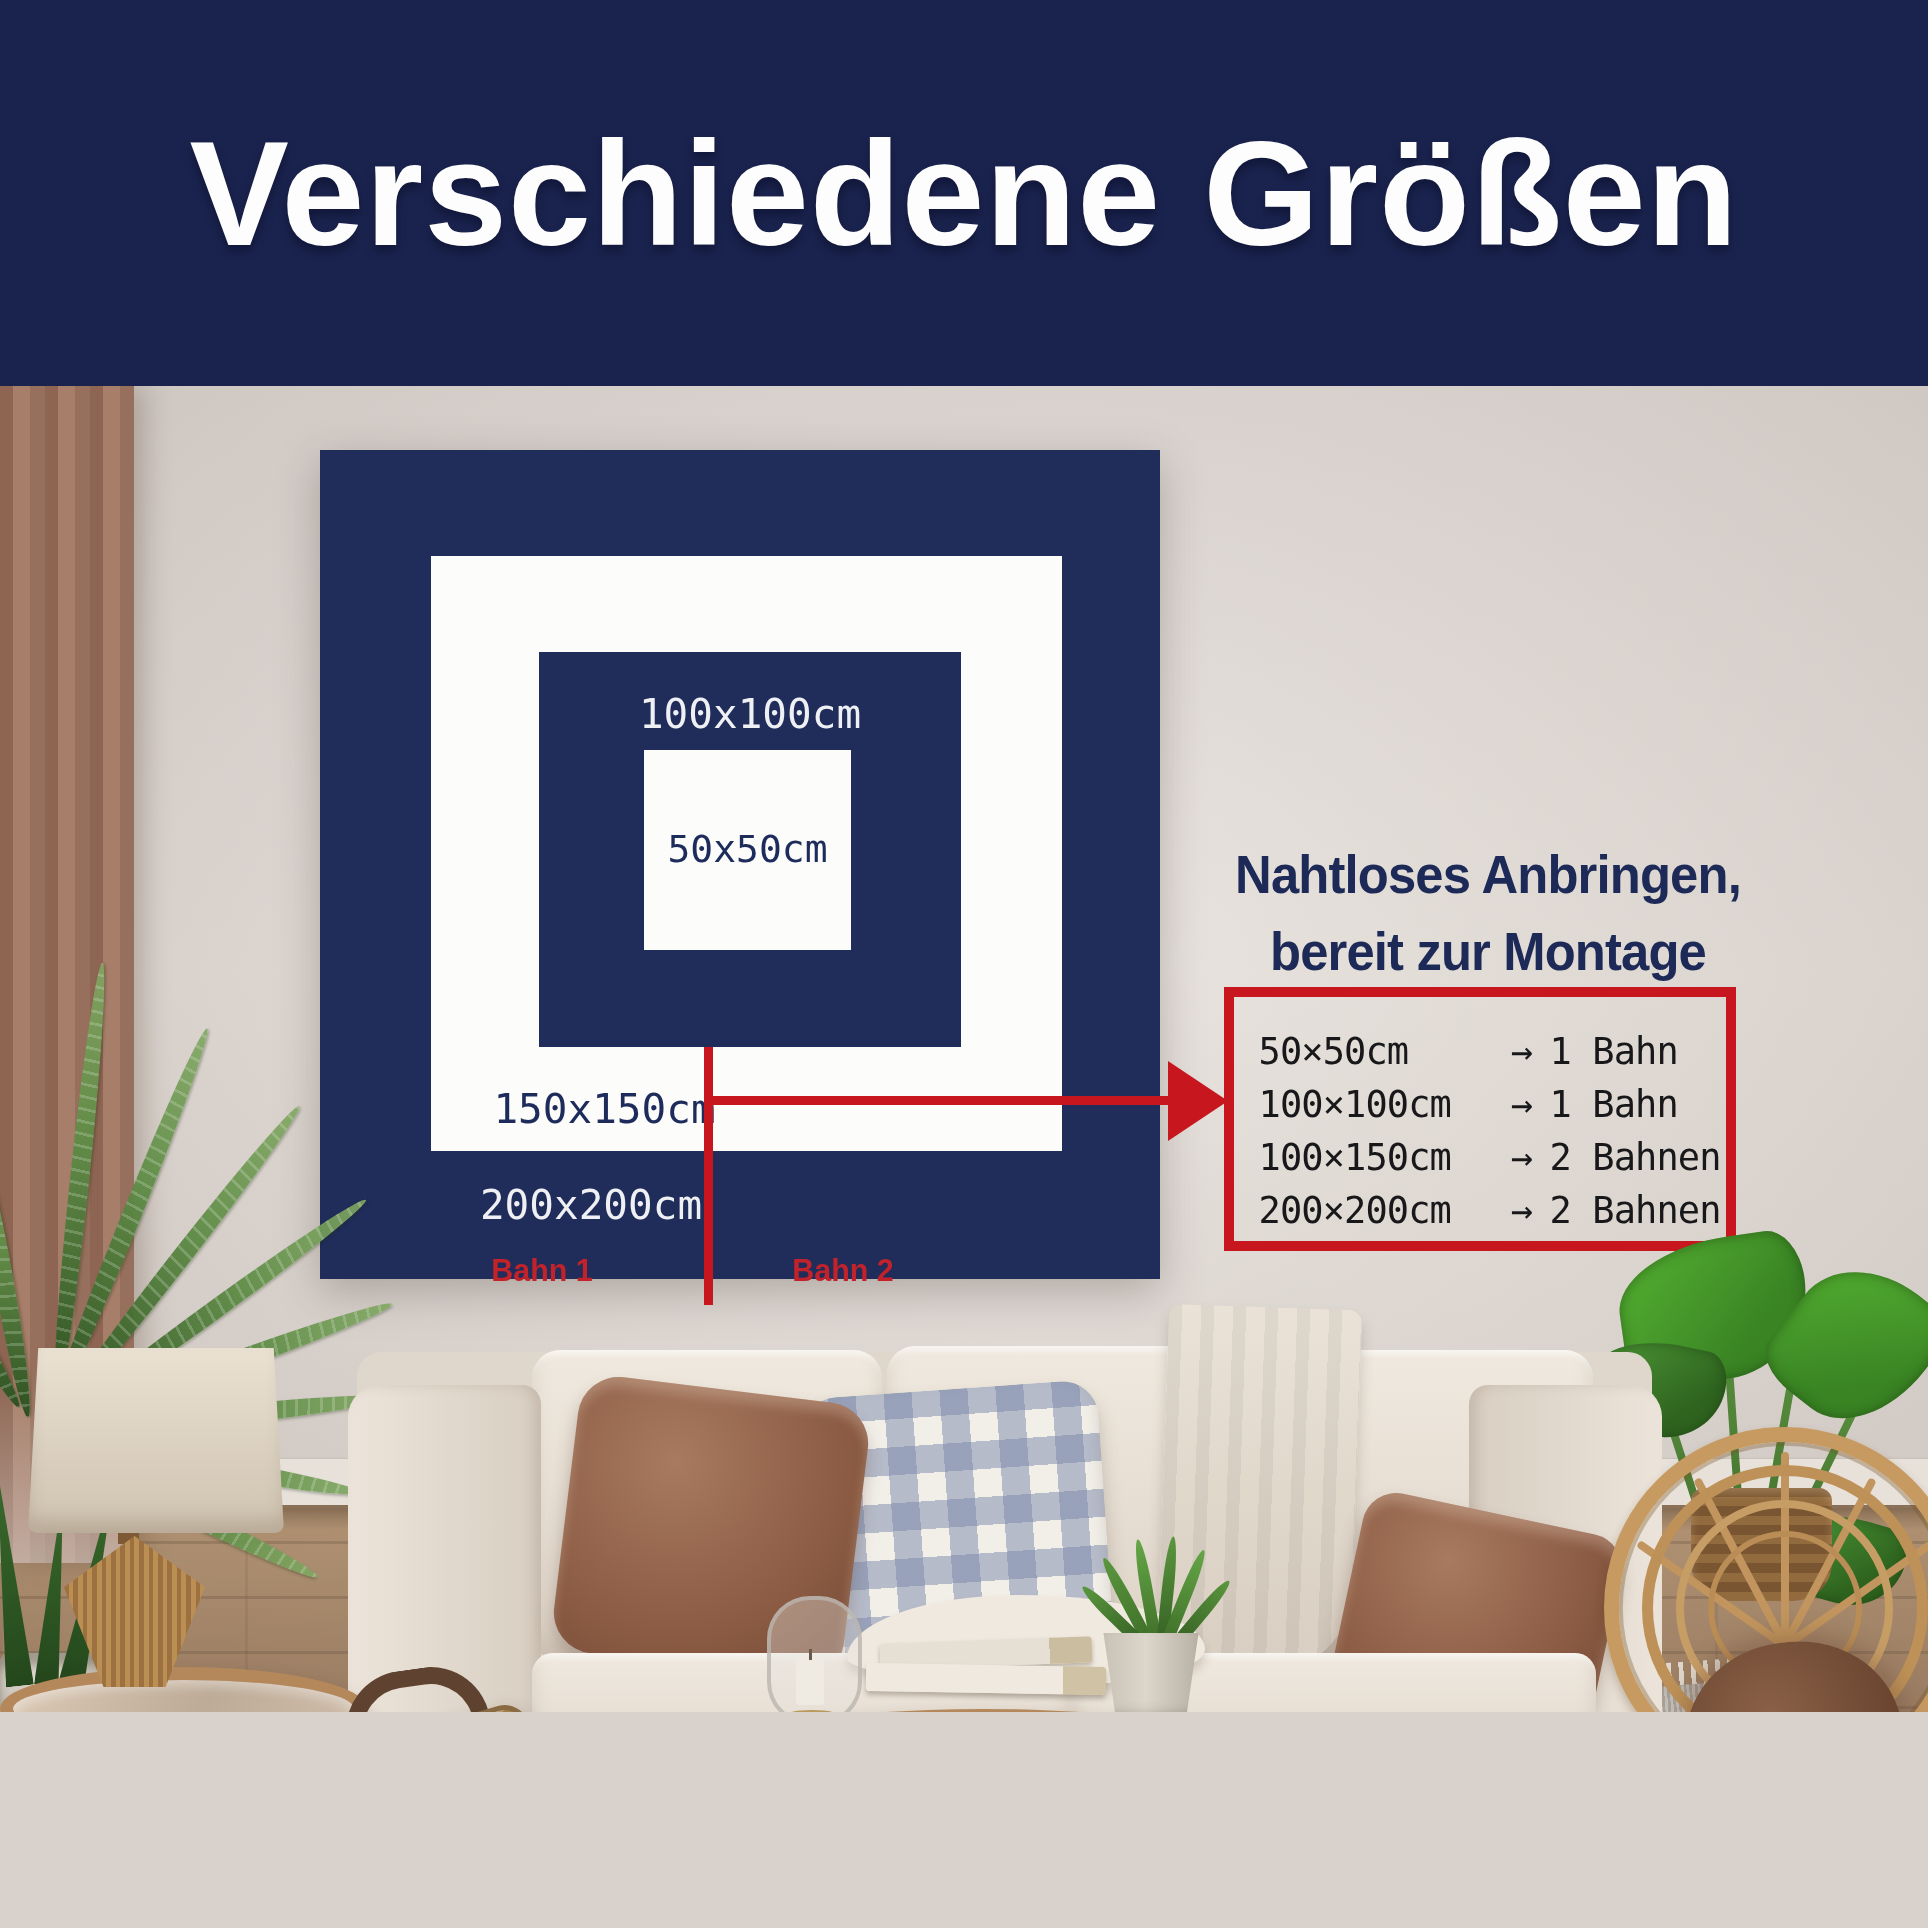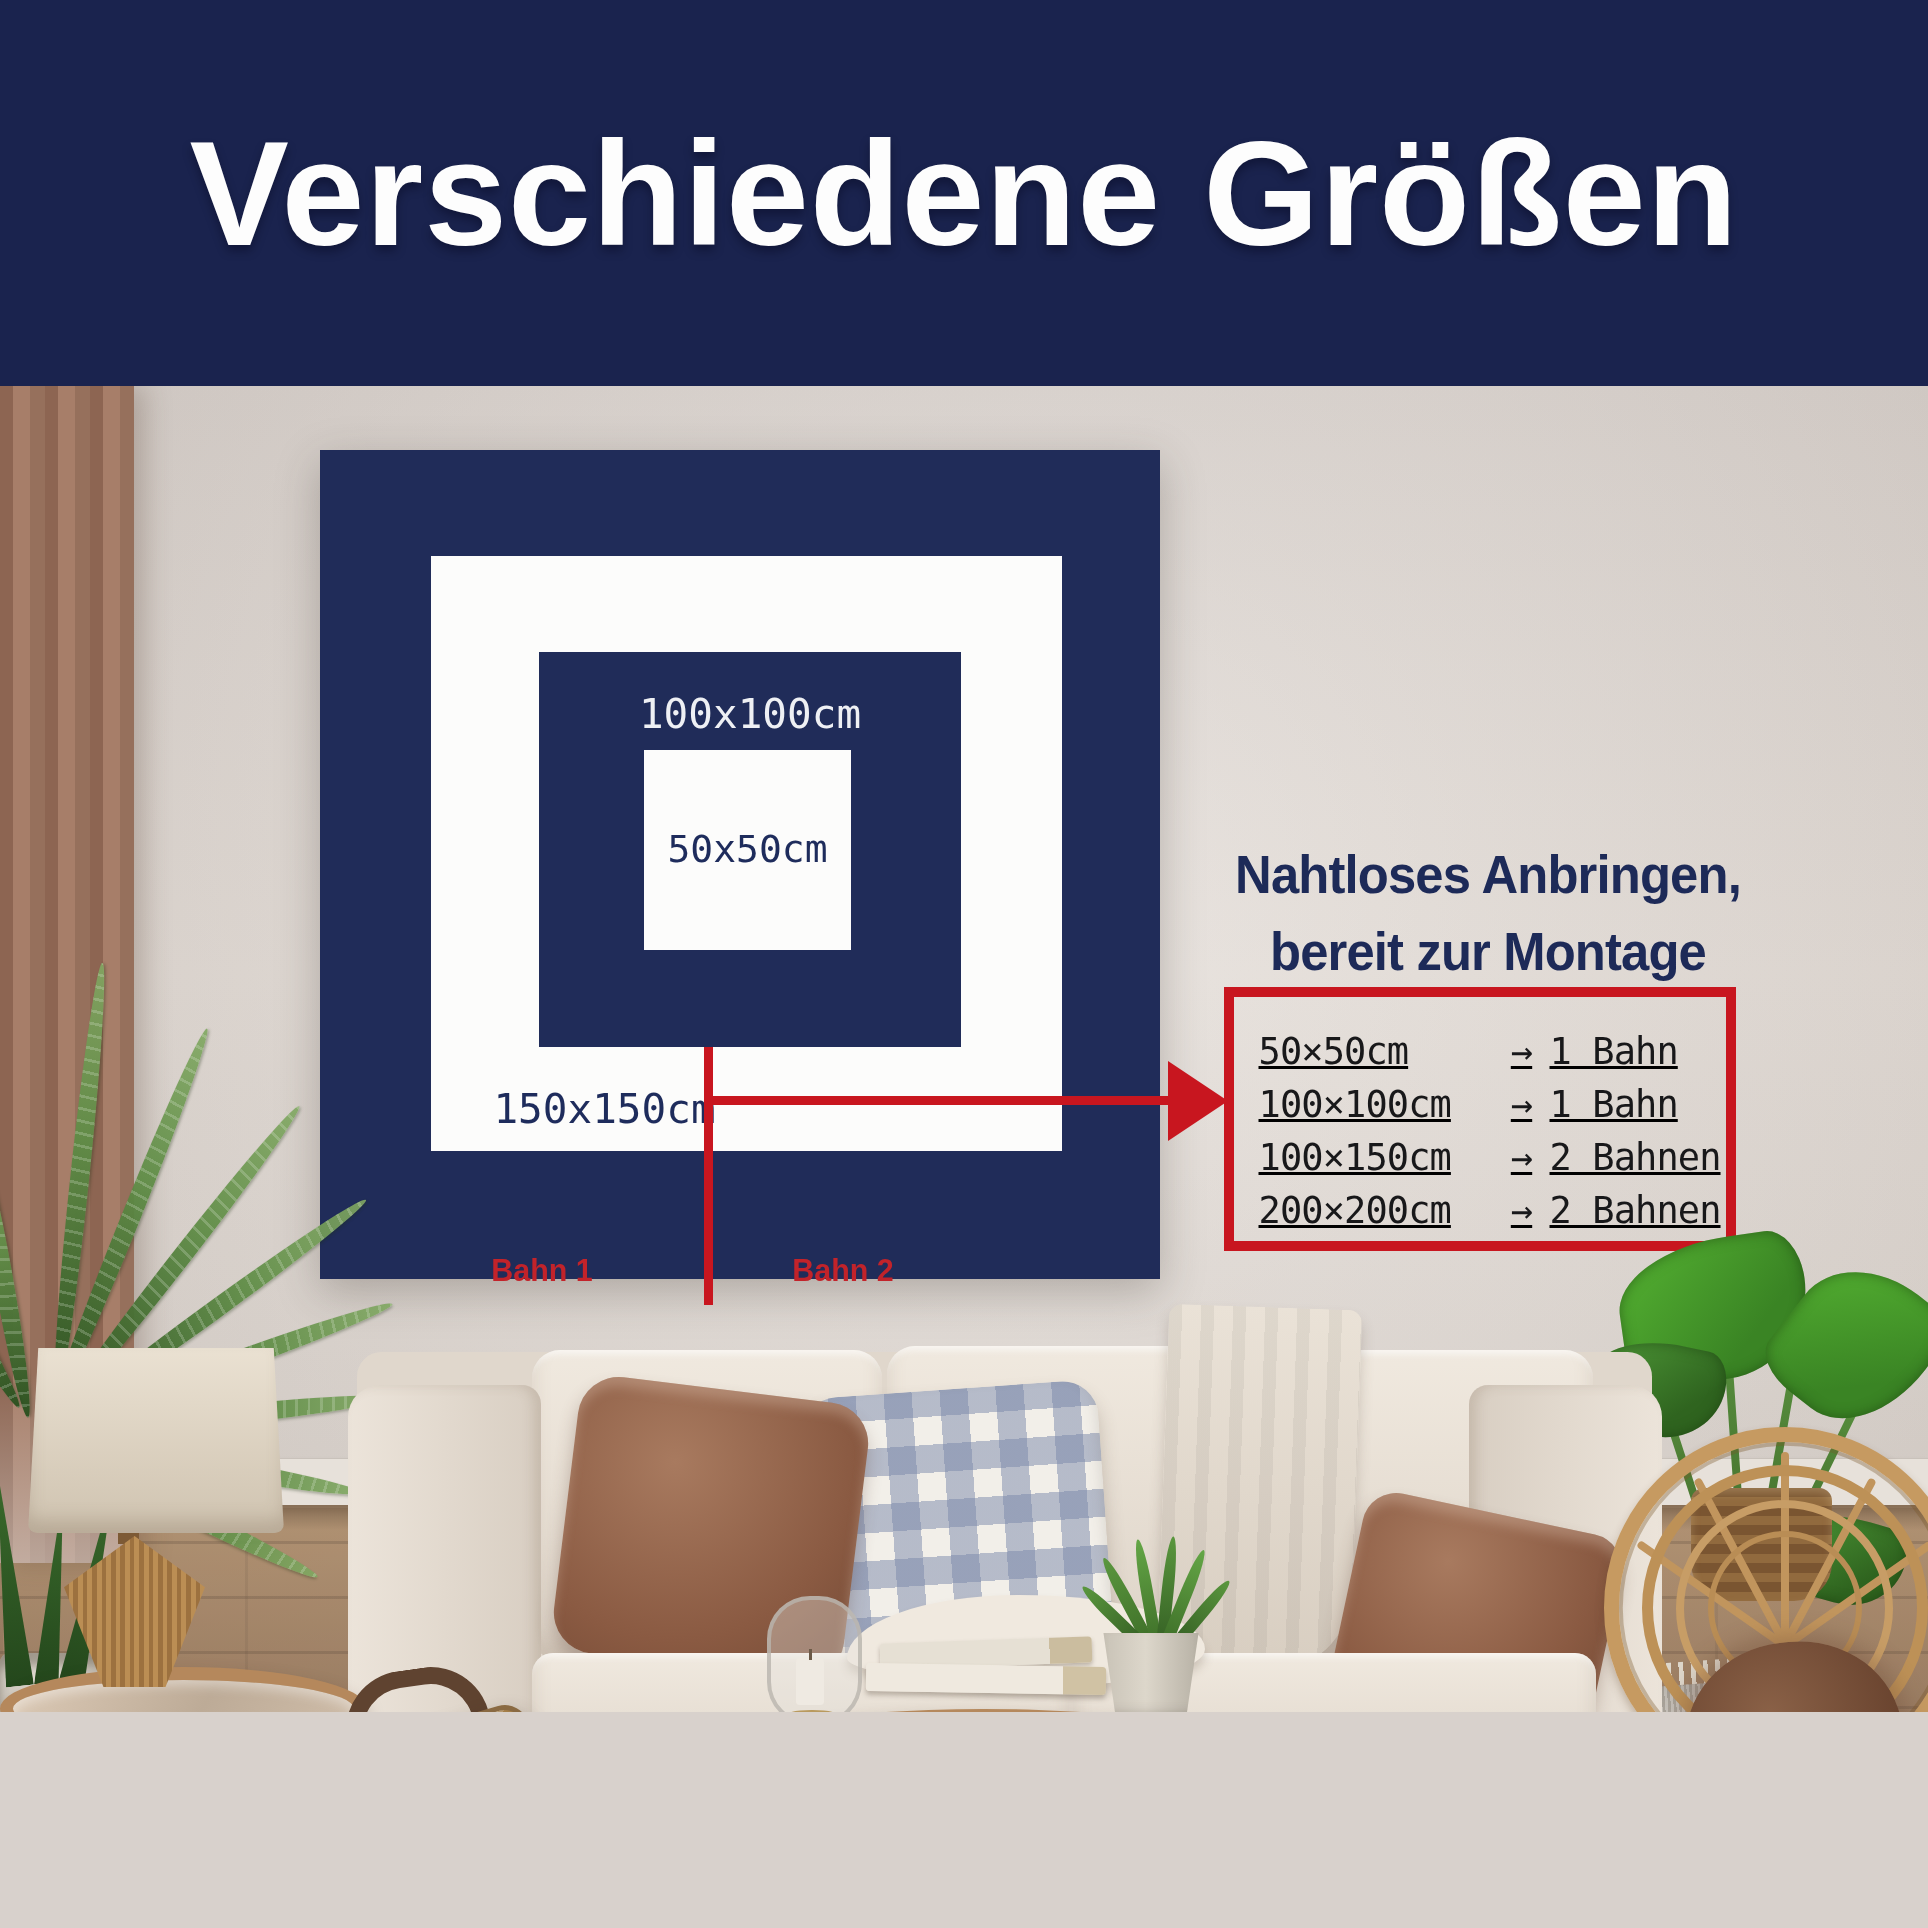--- a/index.html
+++ b/index.html
@@ -39,21 +39,21 @@
   .whitesq{background:#fcfcfb;box-shadow:none;}
   .sizelabel{font-family:"DejaVu Sans Mono",monospace;text-align:center;font-size:41px;letter-spacing:0;}
   .lab-light{color:#eef0f4;}
   .lab-dark{color:#1e2c5c;}
   .redline{background:#c8161f;}
   .bahnlabel{color:#c2232a;font-size:32px;font-weight:bold;text-align:center;transform:scaleX(.95);}
 
   
   .info-heading{color:#1d2a58;font-size:54px;font-weight:bold;text-align:center;line-height:77px;
         transform:scaleX(.94);letter-spacing:-0.9px;white-space:nowrap;}
-  .info-box{border:10.4px solid #c8161f;box-sizing:border-box;text-decoration:underline;}
+  .info-box{border:10.4px solid #c8161f;box-sizing:border-box;}
   .info-rows{padding:28px 0 0 24.5px;}
   .info-row{display:flex;height:53px;align-items:center;
         font-family:"DejaVu Sans Mono",monospace;font-size:37px;color:#18181a;letter-spacing:-0.9px;}
   .col-size{flex:0 0 235px;}
   .col-arrow{flex:0 0 56px;text-align:center;}
   .arrowhead{width:0;height:0;border-top:40px solid transparent;border-bottom:40px solid transparent;
         border-left:60px solid #c8161f;}
 
   
   .frond{height:19px;border-radius:50%;transform-origin:left center;
@@ -129,20 +129,21 @@
   <div class="abs title">Verschiedene Größen</div>
 
   <div class="abs sq navy" style="left:320px;top:450px;width:840px;height:829px;"></div>
   <div class="abs whitesq" style="left:431px;top:556px;width:631px;height:595px;"></div>
   <div class="abs navy" style="left:539px;top:652px;width:422px;height:395px;"></div>
   <div class="abs whitesq" style="left:644px;top:750px;width:207px;height:200px;"></div>
 
   <div class="abs sizelabel lab-light" style="left:539px;top:690px;width:422px;">100x100cm</div>
   <div class="abs sizelabel lab-dark" style="left:644px;top:827px;width:207px;font-size:38px;">50x50cm</div>
   <div class="abs sizelabel lab-dark" style="left:435px;top:1085px;width:339px;">150x150cm</div>
+  <div class="abs sizelabel lab-light" style="left:431px;top:1181px;width:320px;">200x200cm</div>
 
   <div class="abs redline" style="left:704px;top:1047px;width:8.5px;height:258px;"></div>
   <div class="abs redline" style="left:704px;top:1096px;width:467px;height:9.4px;"></div>
   <div class="abs arrowhead" style="left:1168px;top:1061px;"></div>
   <div class="abs bahnlabel" style="left:443px;top:1252px;width:198px;">Bahn 1</div>
   <div class="abs bahnlabel" style="left:744px;top:1252px;width:198px;">Bahn 2</div>
 
   <div class="abs info-heading" style="left:1182px;top:836px;width:612px;">
     <div>Nahtloses Anbringen,</div>
     <div>bereit zur Montage</div>

